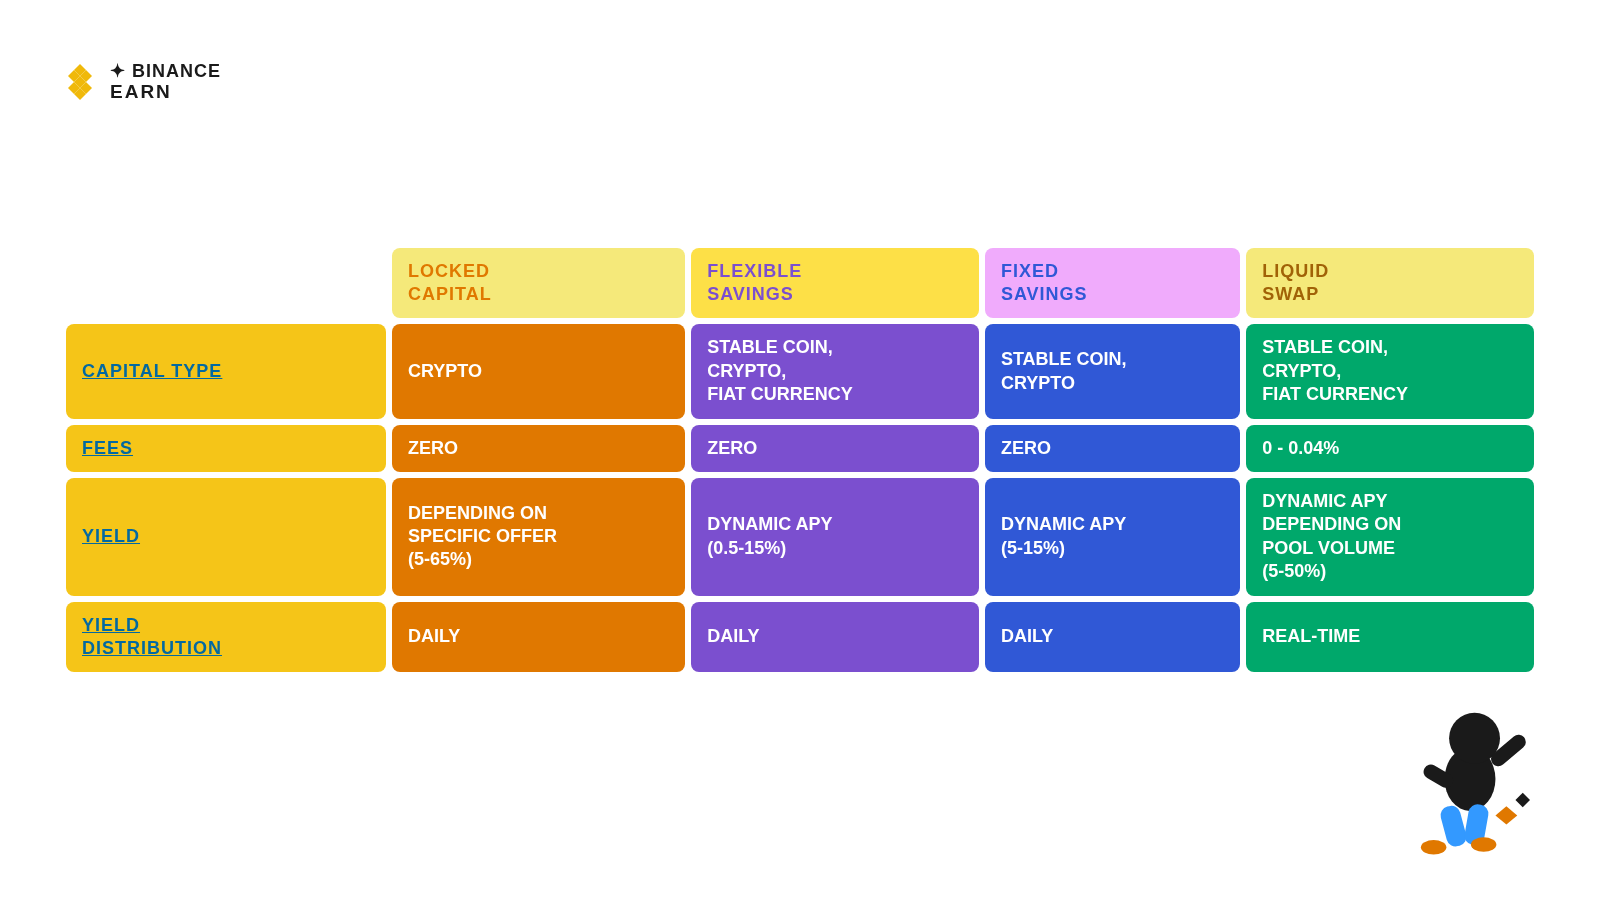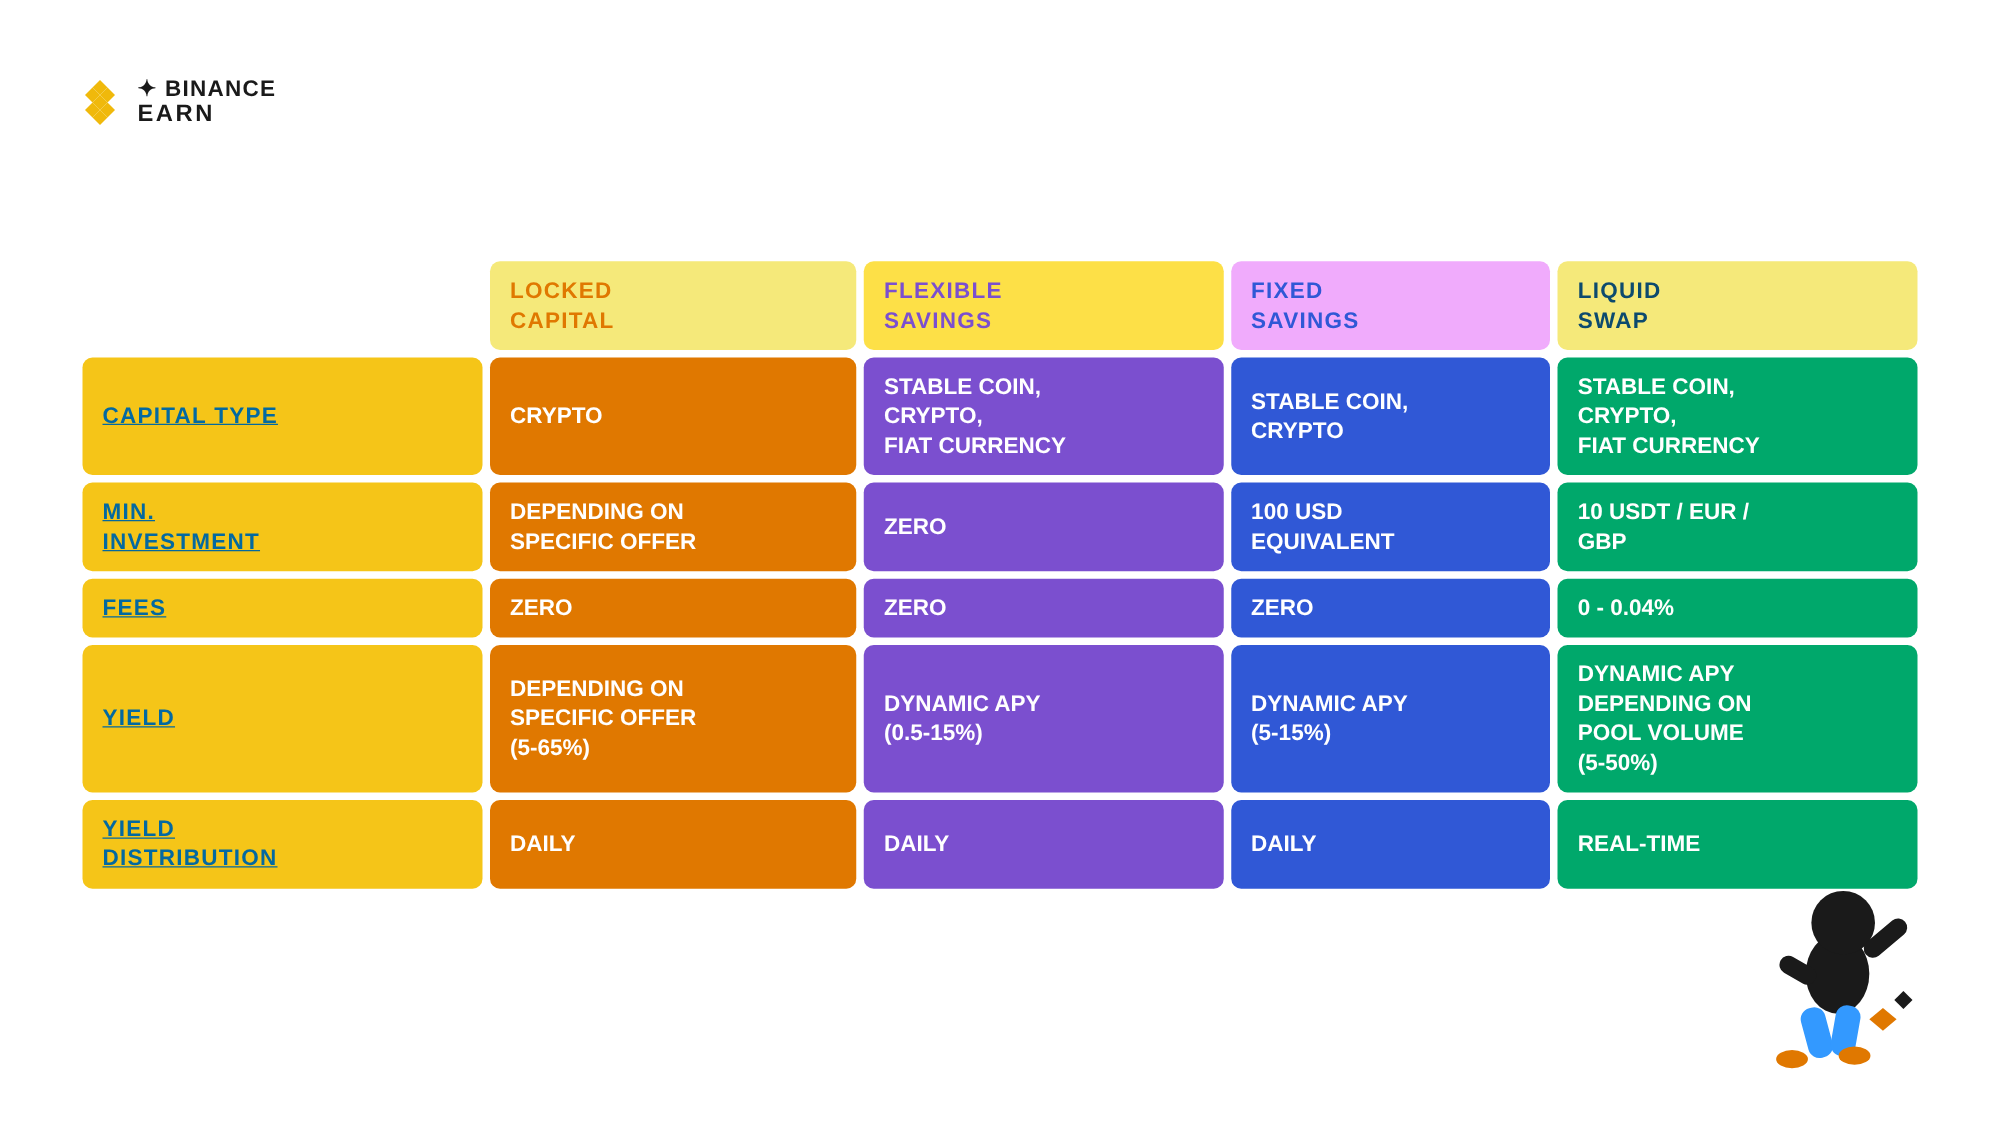--- a/index.html
+++ b/index.html
@@ -100,21 +100,21 @@
 
     .col-header-fixed {
       background: #f0abfc;
       color: #3058d6;
       font-size: 22px;
       letter-spacing: 1px;
     }
 
     .col-header-liquid {
       background: #f5e97a;
-      color: #0c4a6e;
+      color: #a16207;
       font-size: 22px;
       letter-spacing: 1px;
     }
 
     
     .row-label {
       background: #f5c518;
       color: #0369a1;
       font-size: 22px;
       font-weight: 900;
@@ -200,27 +200,20 @@
     <tbody>
 
       <tr>
         <td class="row-label">CAPITAL TYPE</td>
         <td class="cell-orange">CRYPTO</td>
         <td class="cell-purple">STABLE COIN,<br>CRYPTO,<br>FIAT CURRENCY</td>
         <td class="cell-blue">STABLE COIN,<br>CRYPTO</td>
         <td class="cell-green">STABLE COIN,<br>CRYPTO,<br>FIAT CURRENCY</td>
       </tr>
 
-      <tr>
-        <td class="row-label">MIN.<br>INVESTMENT</td>
-        <td class="cell-orange">DEPENDING ON<br>SPECIFIC OFFER</td>
-        <td class="cell-purple">ZERO</td>
-        <td class="cell-blue">100 USD<br>EQUIVALENT</td>
-        <td class="cell-green">10 USDT / EUR /<br>GBP</td>
-      </tr>
 
       <tr>
         <td class="row-label">FEES</td>
         <td class="cell-orange">ZERO</td>
         <td class="cell-purple">ZERO</td>
         <td class="cell-blue">ZERO</td>
         <td class="cell-green">0 - 0.04%</td>
       </tr>
 
       <tr>

